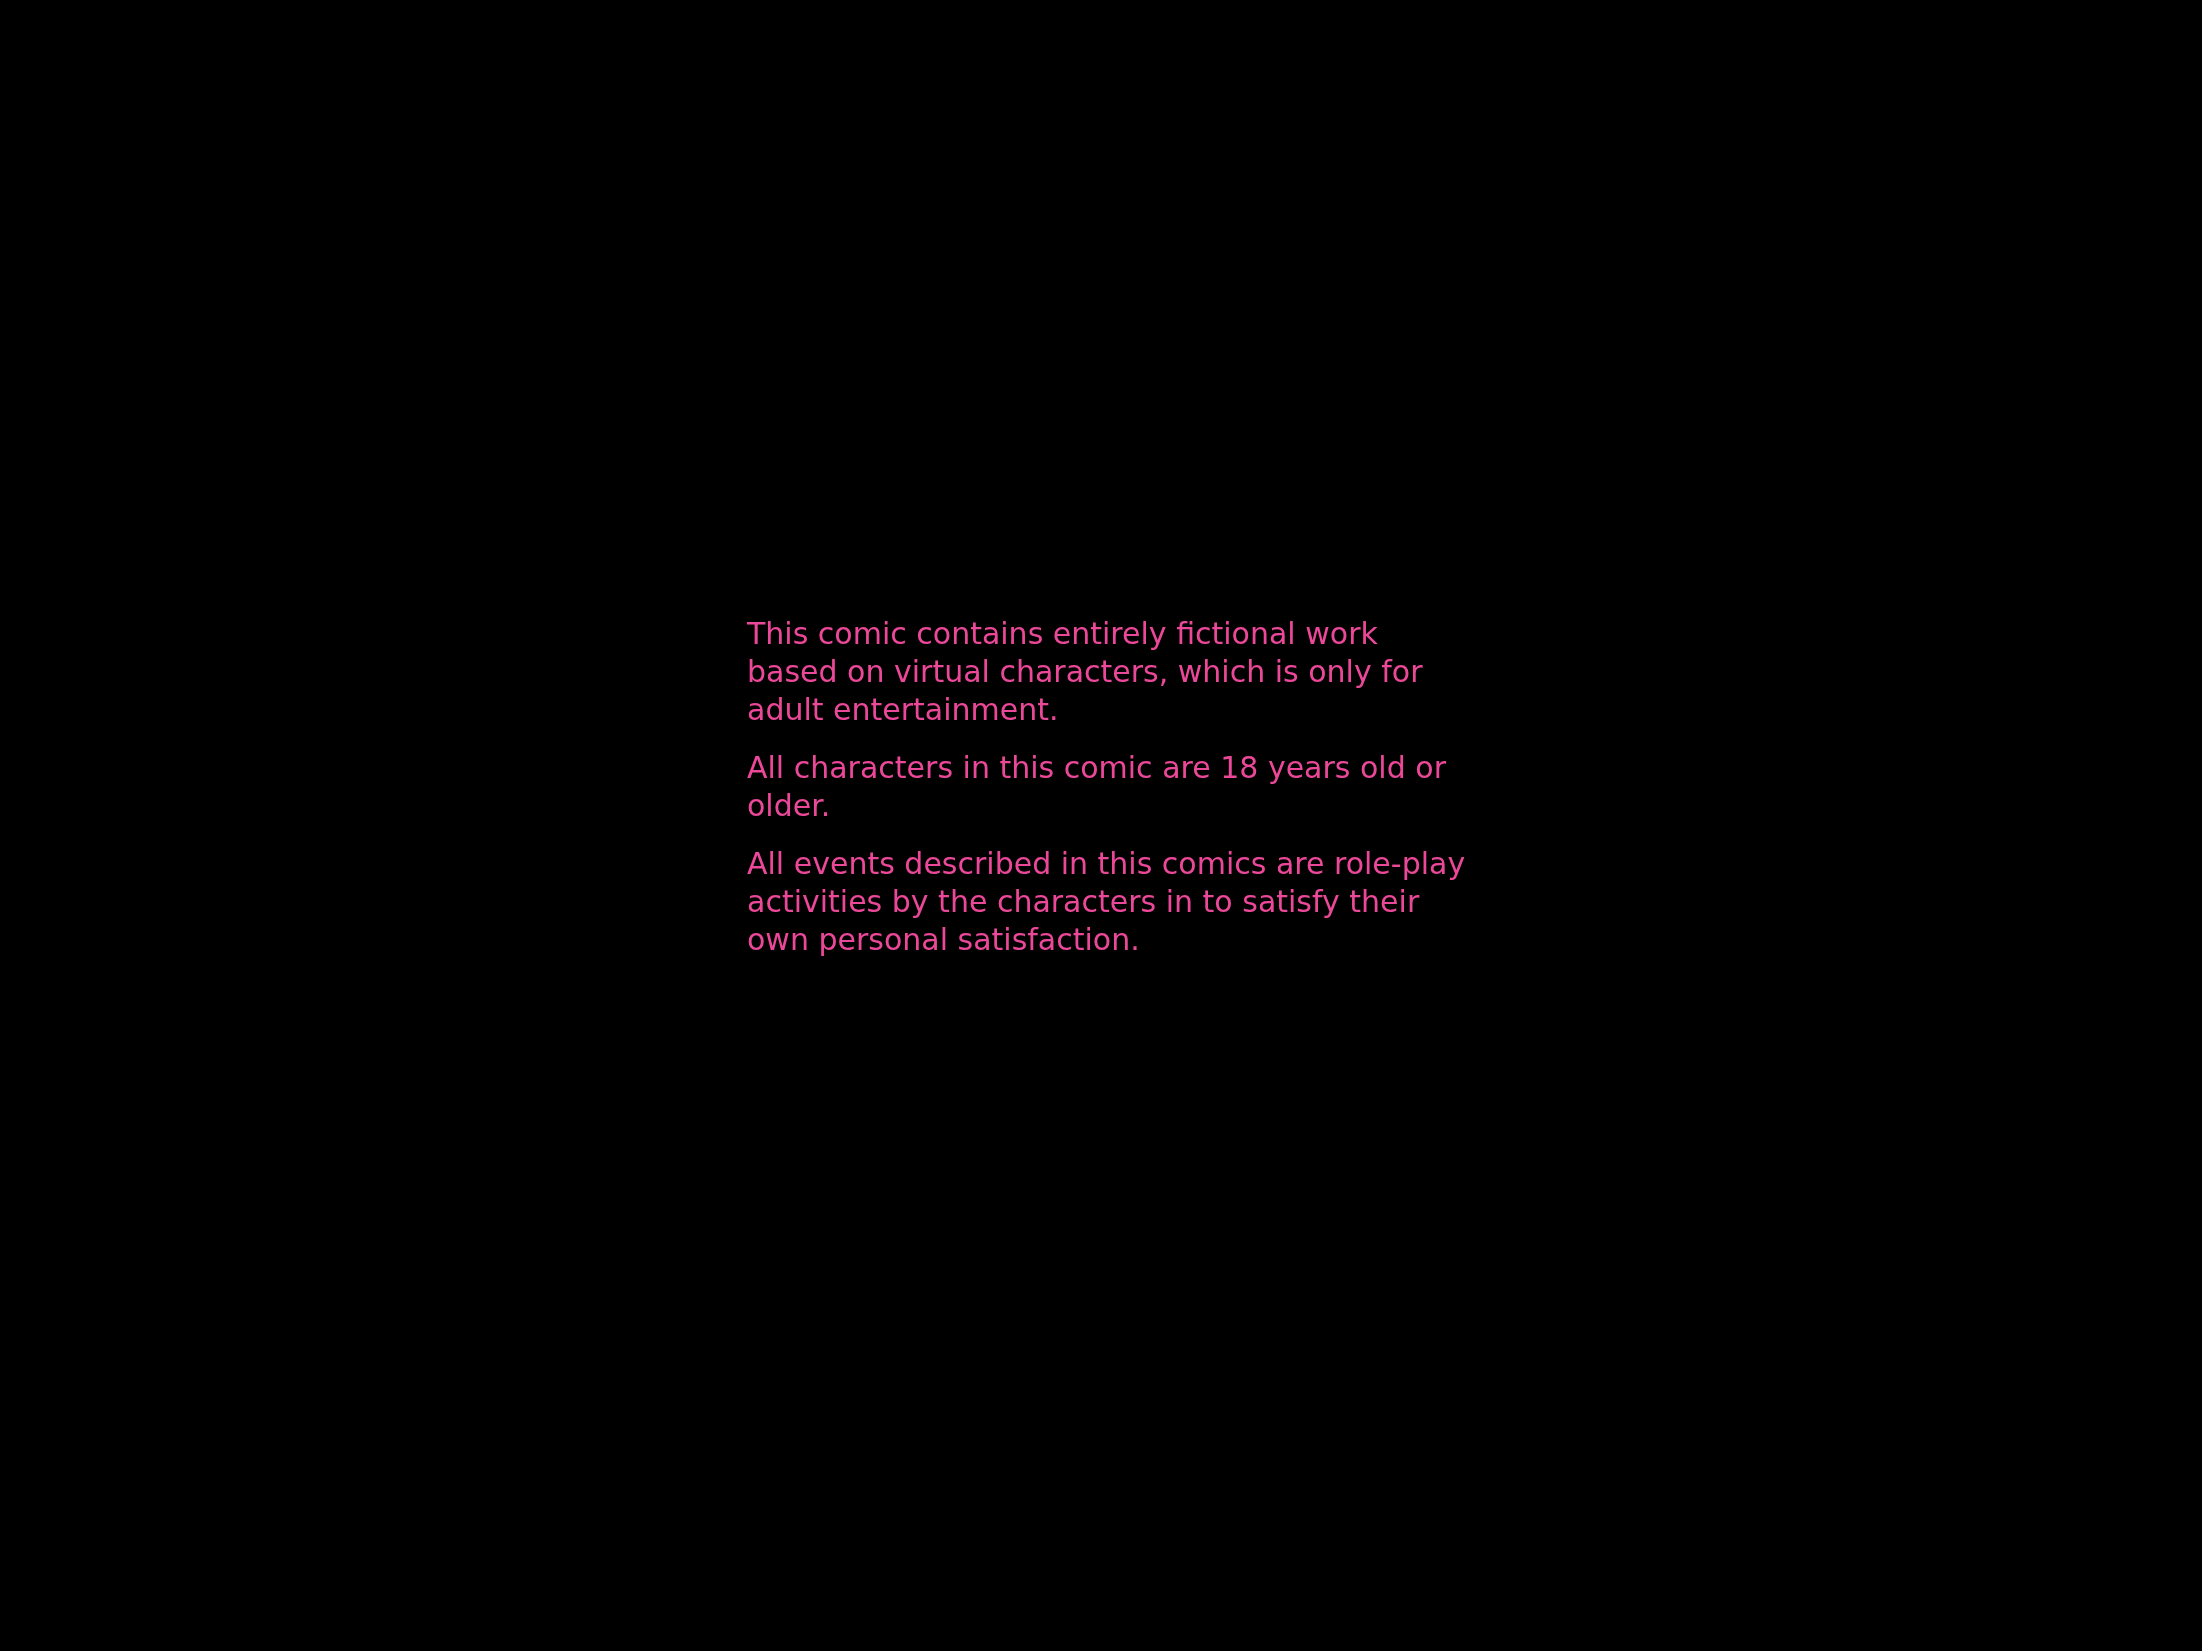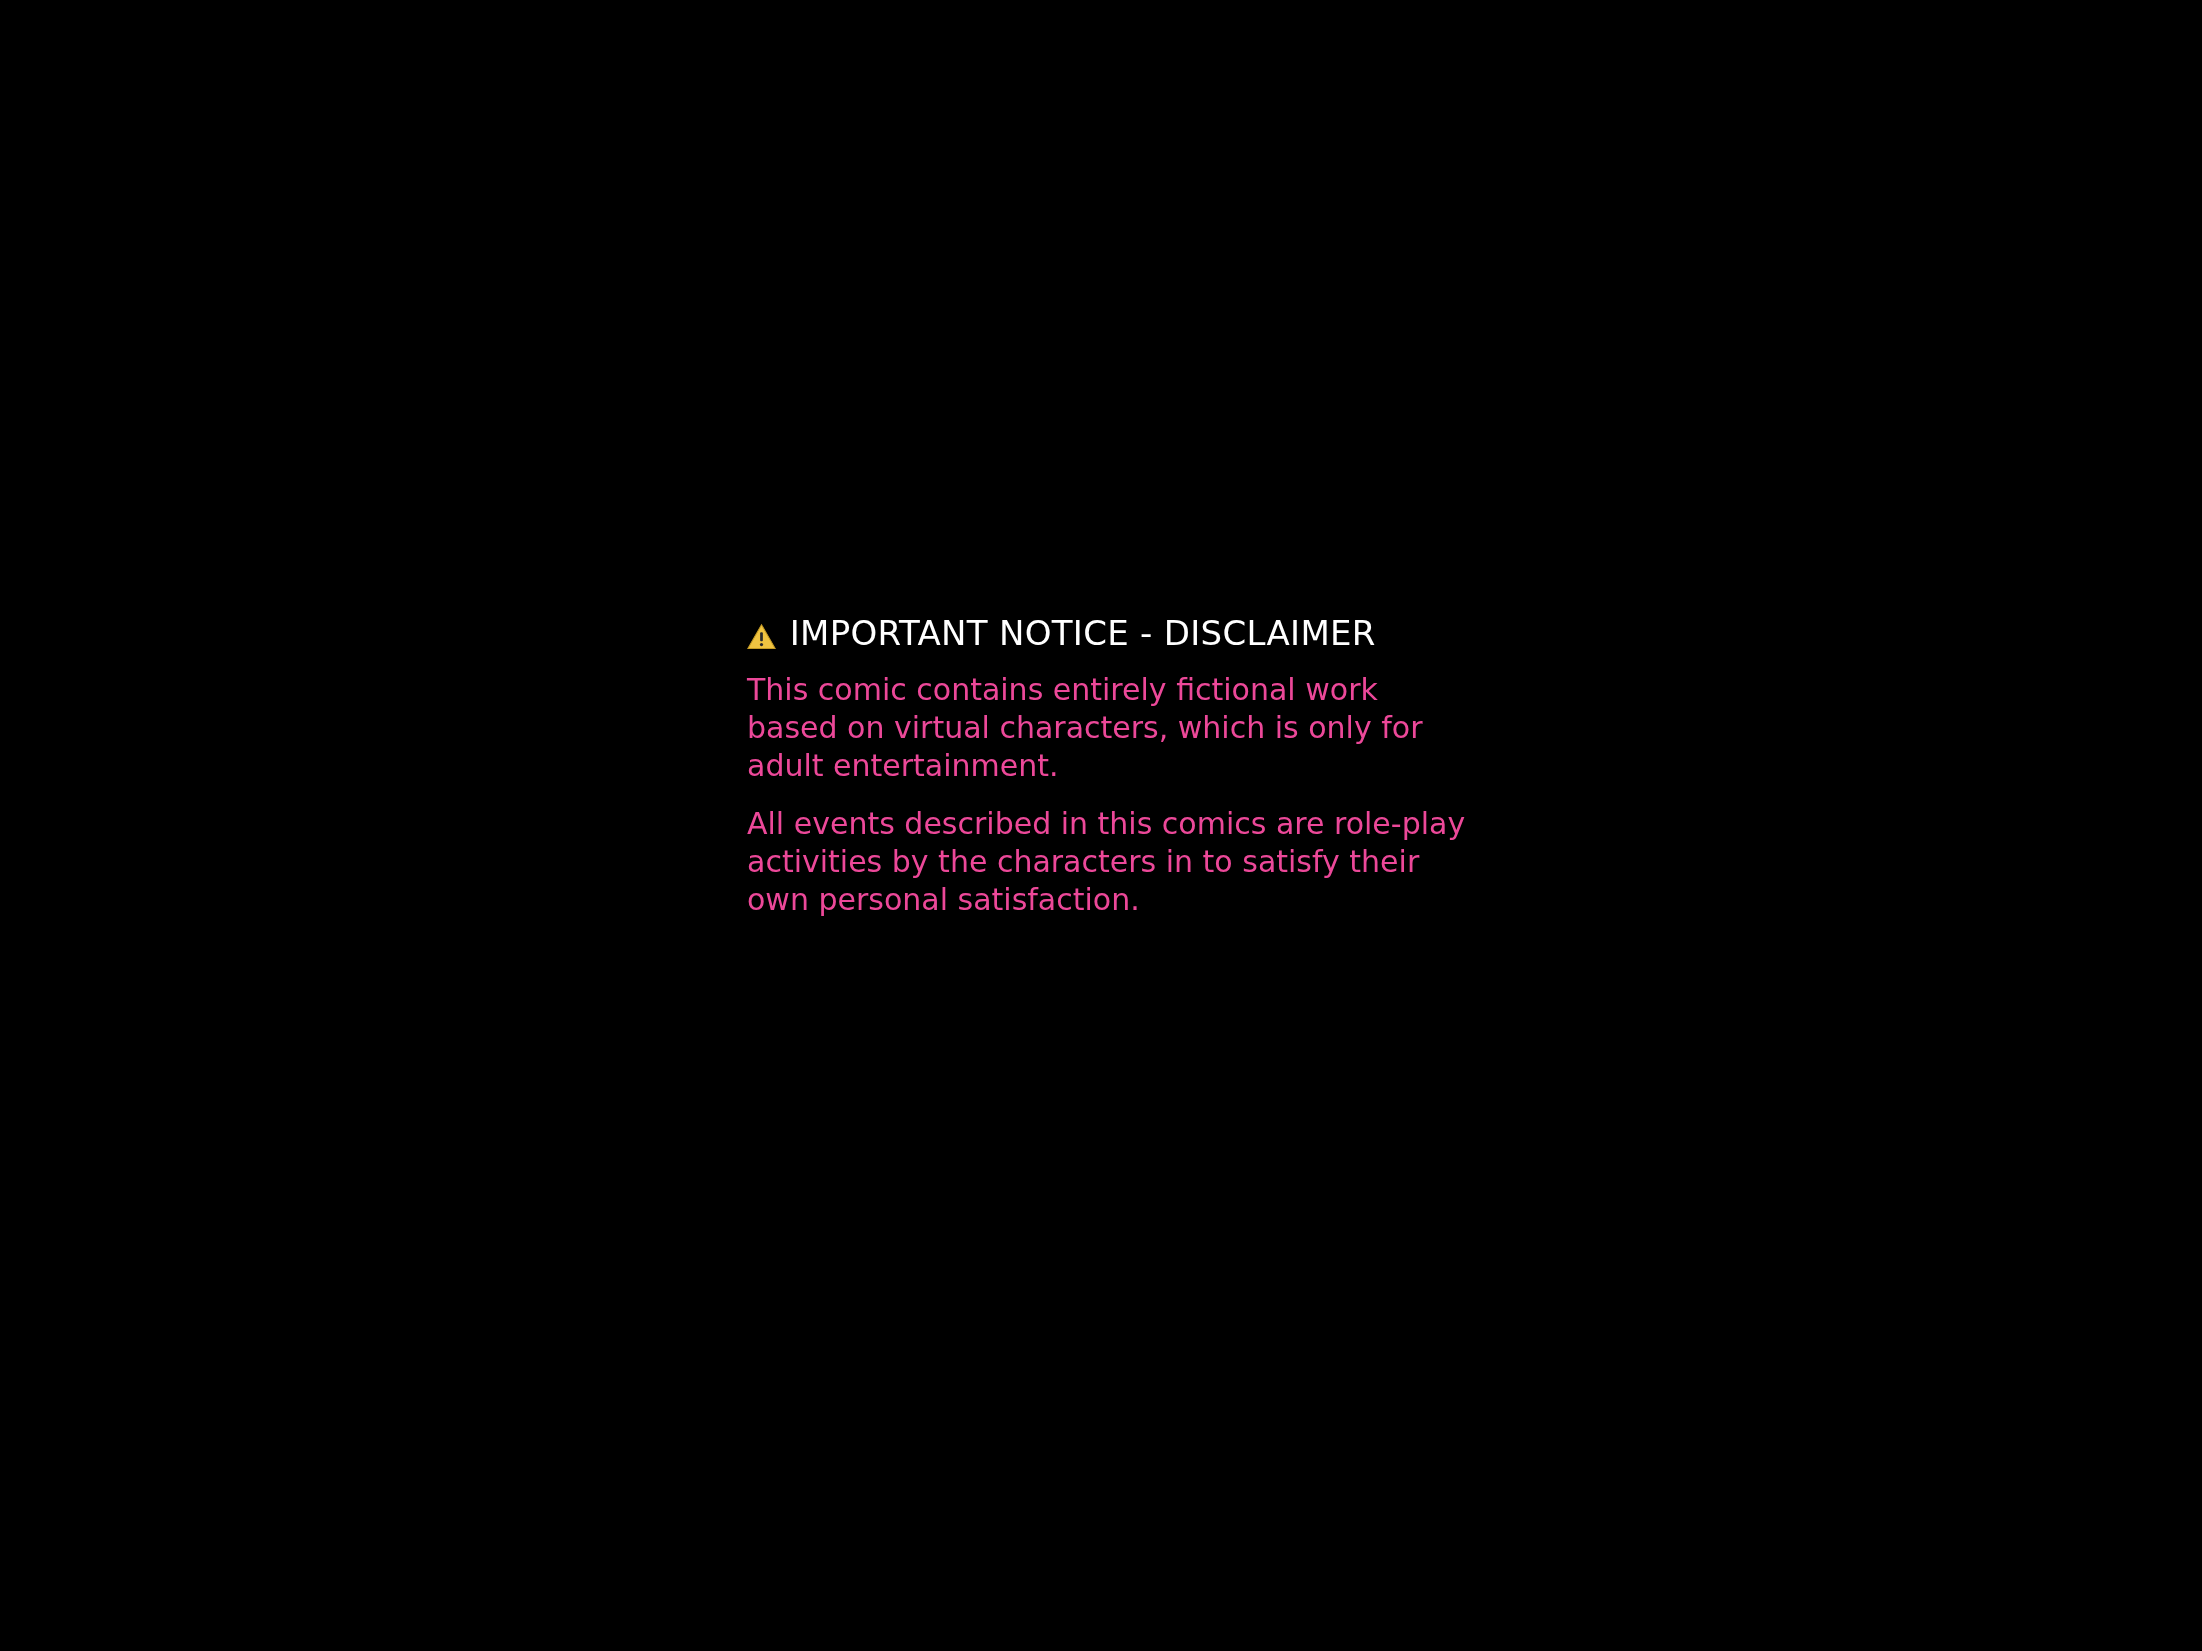--- a/index.html
+++ b/index.html
@@ -59,30 +59,21 @@
     margin-bottom: 0;
   }
 </style>
 </head>
 <body>
 
 <div class="page">
 
   <div class="notice-block">
 
-    <div class="notice-heading">
-      <span class="warn-icon">
-        <svg viewBox="0 0 34 34" width="29" height="29" aria-hidden="true">
-          <path d="M17 3.2 L33 31 L1 31 Z" fill="#f0c441" stroke="#c49a24" stroke-width="1.2"></path>
-          <rect x="15.4" y="12" width="3.2" height="10.5" rx="1.2" fill="#2b2b2b"></rect>
-          <circle cx="17" cy="26.4" r="1.9" fill="#2b2b2b"></circle>
-        </svg>
-      </span>
-      <span class="heading-text">IMPORTANT NOTICE - DISCLAIMER</span>
-    </div>
 
     <p class="notice-para">This comic contains entirely fictional work based on virtual characters, which is only for adult entertainment.</p>
+    <p class="notice-para">All characters in this comic are 18 years old or older.</p>
     <p class="notice-para">All events described in this comics are role-play activities by the characters in to satisfy their own personal satisfaction.</p>
 
   </div>
 
 </div>
 
 
 </body></html>

